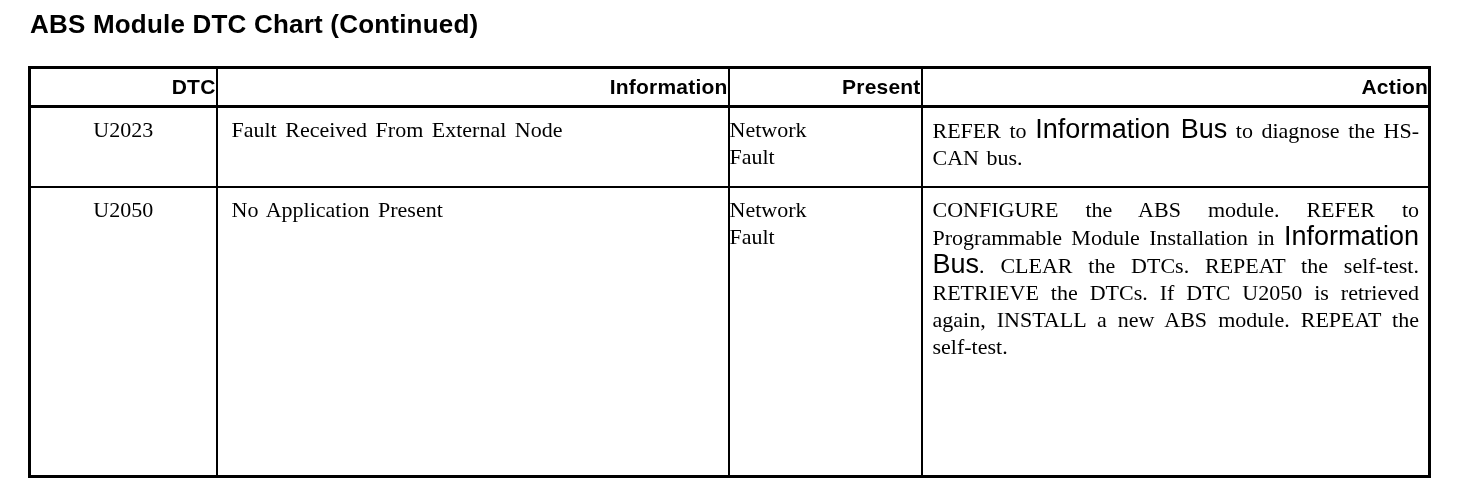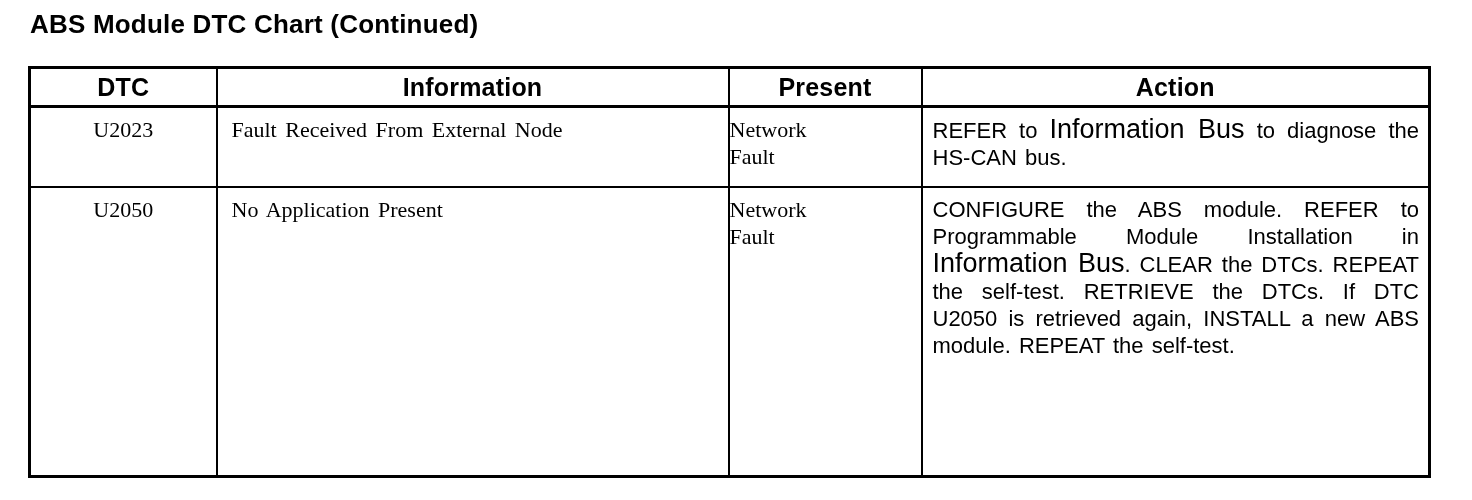--- a/index.html
+++ b/index.html
@@ -25,22 +25,22 @@
   table.dtc-table {
     border-collapse: collapse;
     table-layout: fixed;
     width: 1400px;
     margin: 27px 0 0 28px;
     border: 3px solid #000000;
   }
   th {
     font-family: "Liberation Sans", sans-serif;
     font-weight: 700;
-    font-size: 25px;
-    text-align: center;
+    font-size: 21px;
+    text-align: right;
     vertical-align: middle;
     height: 36px;
     padding: 0;
     border: 2px solid #000000;
     border-bottom: 3px solid #000000;
     letter-spacing: 0.2px;
   }
   td {
     border: 2px solid #000000;
     vertical-align: top;
@@ -62,21 +62,21 @@
     text-align: left;
     white-space: pre-line;
     word-spacing: 2px;
   }
   td.col-action {
     text-align: justify;
     padding-left: 10px;
     padding-right: 9px;
     word-spacing: 2px;
   }
-  .seg-serif { font-family: Liberation Sans, sans-serif; }
+  .seg-serif { font-family: Liberation Serif, serif; }
   .seg-sans  { font-family: "Liberation Sans", sans-serif; font-size: 27px; }
 </style>
 </head>
 <body>
 
 <div class="page">
 
   <h1 class="page-title">ABS Module DTC Chart (Continued)</h1>
 
   <table class="dtc-table">

